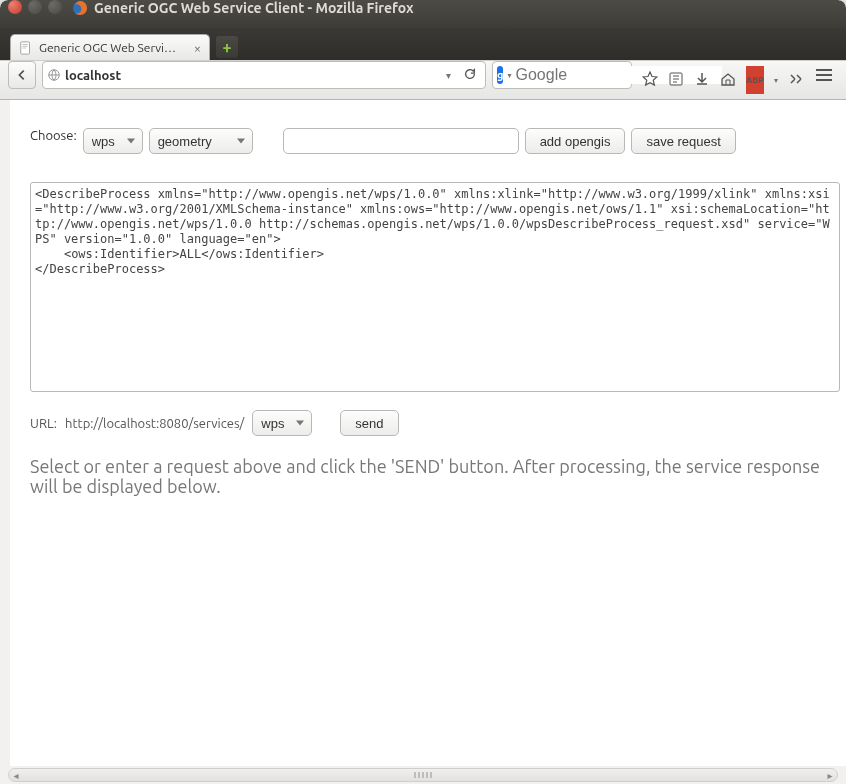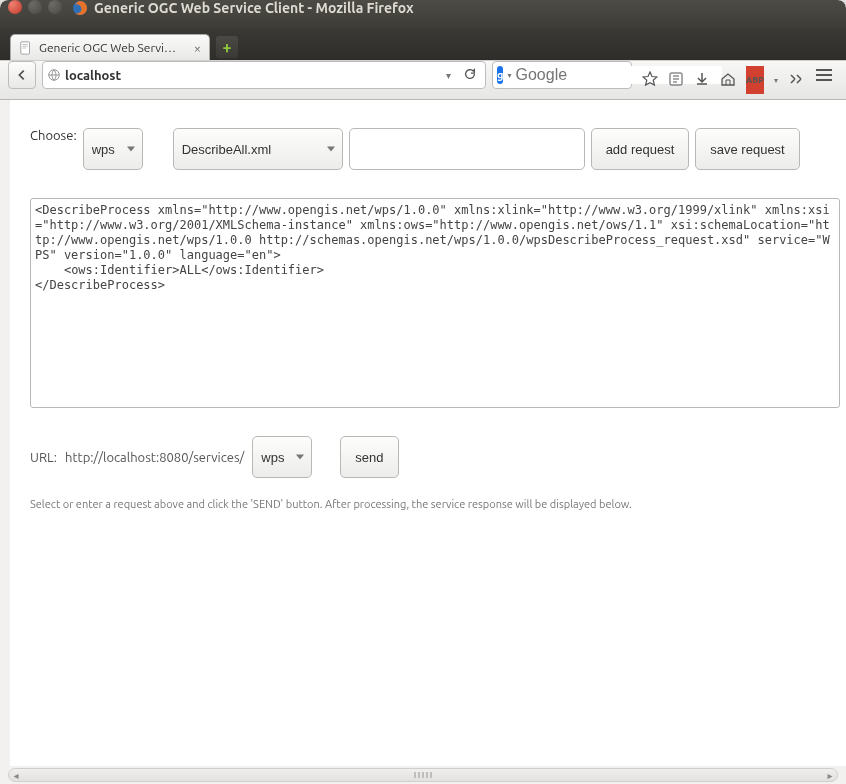--- a/index.html
+++ b/index.html
@@ -115,21 +115,21 @@
     background:#fff;
     position:absolute;
     top:100px; left:10px; right:0; bottom:18px;
     overflow:hidden;
     padding: 28px 0 0 20px;
     color:#333;
     font-size:13px;
   }
   .row{display:flex;align-items:flex-start;gap:6px;margin-bottom:16px;white-space:nowrap;}
   select.sel, .btn, input.txt {
-    height:42px;
+    height:26px;
     border:1px solid #b8b8b6;
     border-radius:5px;
     background:linear-gradient(#fdfdfc,#ececea);
     font-size:13px;
     color:#333;
     padding:0 8px;
   }
   input.txt{background:#fff;}
   .btn{padding:0 14px;cursor:pointer;}
   select.sel{padding:0 22px 0 8px;appearance:none;-webkit-appearance:none;position:relative;
@@ -158,22 +158,22 @@
     font-family: "DejaVu Sans Mono","Courier New",monospace;
     font-size:12px;
     line-height:15px;
     color:#444;
     padding:4px;
     resize:none;
     white-space:pre-wrap;
     word-break:break-all;
   }
 
-  .urlrow{display:flex;align-items:center;gap:8px;margin-top:26px;color:#555;font-size:13px;}
-  .hint{margin-top:20px;color:#777;font-size:11px;}
+  .urlrow{display:flex;align-items:center;gap:8px;margin-top:16px;color:#555;font-size:13px;}
+  .hint{margin-top:20px;color:#777;font-size:18px;}
 
   
   .hscroll{
     position:absolute;left:8px;right:8px;bottom:2px;height:14px;
     background:linear-gradient(#f0efed,#e2e1df);
     border:1px solid #cfcfce;border-radius:7px;
     display:flex;align-items:center;
   }
   .hscroll .grip{
     margin:0 auto; width:60px;height:8px;border-radius:4px;
@@ -278,24 +278,24 @@
       <div></div>
       <div></div>
   </div>
 </div>
 
 <div class="page">
 
   <div class="row">
     <span>Choose:</span>
     <span class="selwrap"><select class="sel" style="width:60px"><option>wps</option></select></span>
+    <span class="selwrap"><select class="sel" style="width:104px"><option>geometry</option></select></span>
     <span style="width:18px"></span>
-    <span class="selwrap"><select class="sel" style="width:170px"><option>DescribeAll.xml</option></select></span>
     <input class="txt" style="width: 236px;" value="">
-    <button class="btn">add request</button>
+    <button class="btn">add opengis</button>
     <button class="btn">save request</button>
   </div>
 
 
   <textarea class="xml" style="">&lt;DescribeProcess xmlns="http://www.opengis.net/wps/1.0.0" xmlns:xlink="http://www.w3.org/1999/xlink" xmlns:xsi="http://www.w3.org/2001/XMLSchema-instance" xmlns:ows="http://www.opengis.net/ows/1.1" xsi:schemaLocation="http://www.opengis.net/wps/1.0.0 http://schemas.opengis.net/wps/1.0.0/wpsDescribeProcess_request.xsd" service="WPS" version="1.0.0" language="en"&gt;
     &lt;ows:Identifier&gt;ALL&lt;/ows:Identifier&gt;
 &lt;/DescribeProcess&gt;</textarea>
 
   <div class="urlrow">
     <span>URL:</span>

